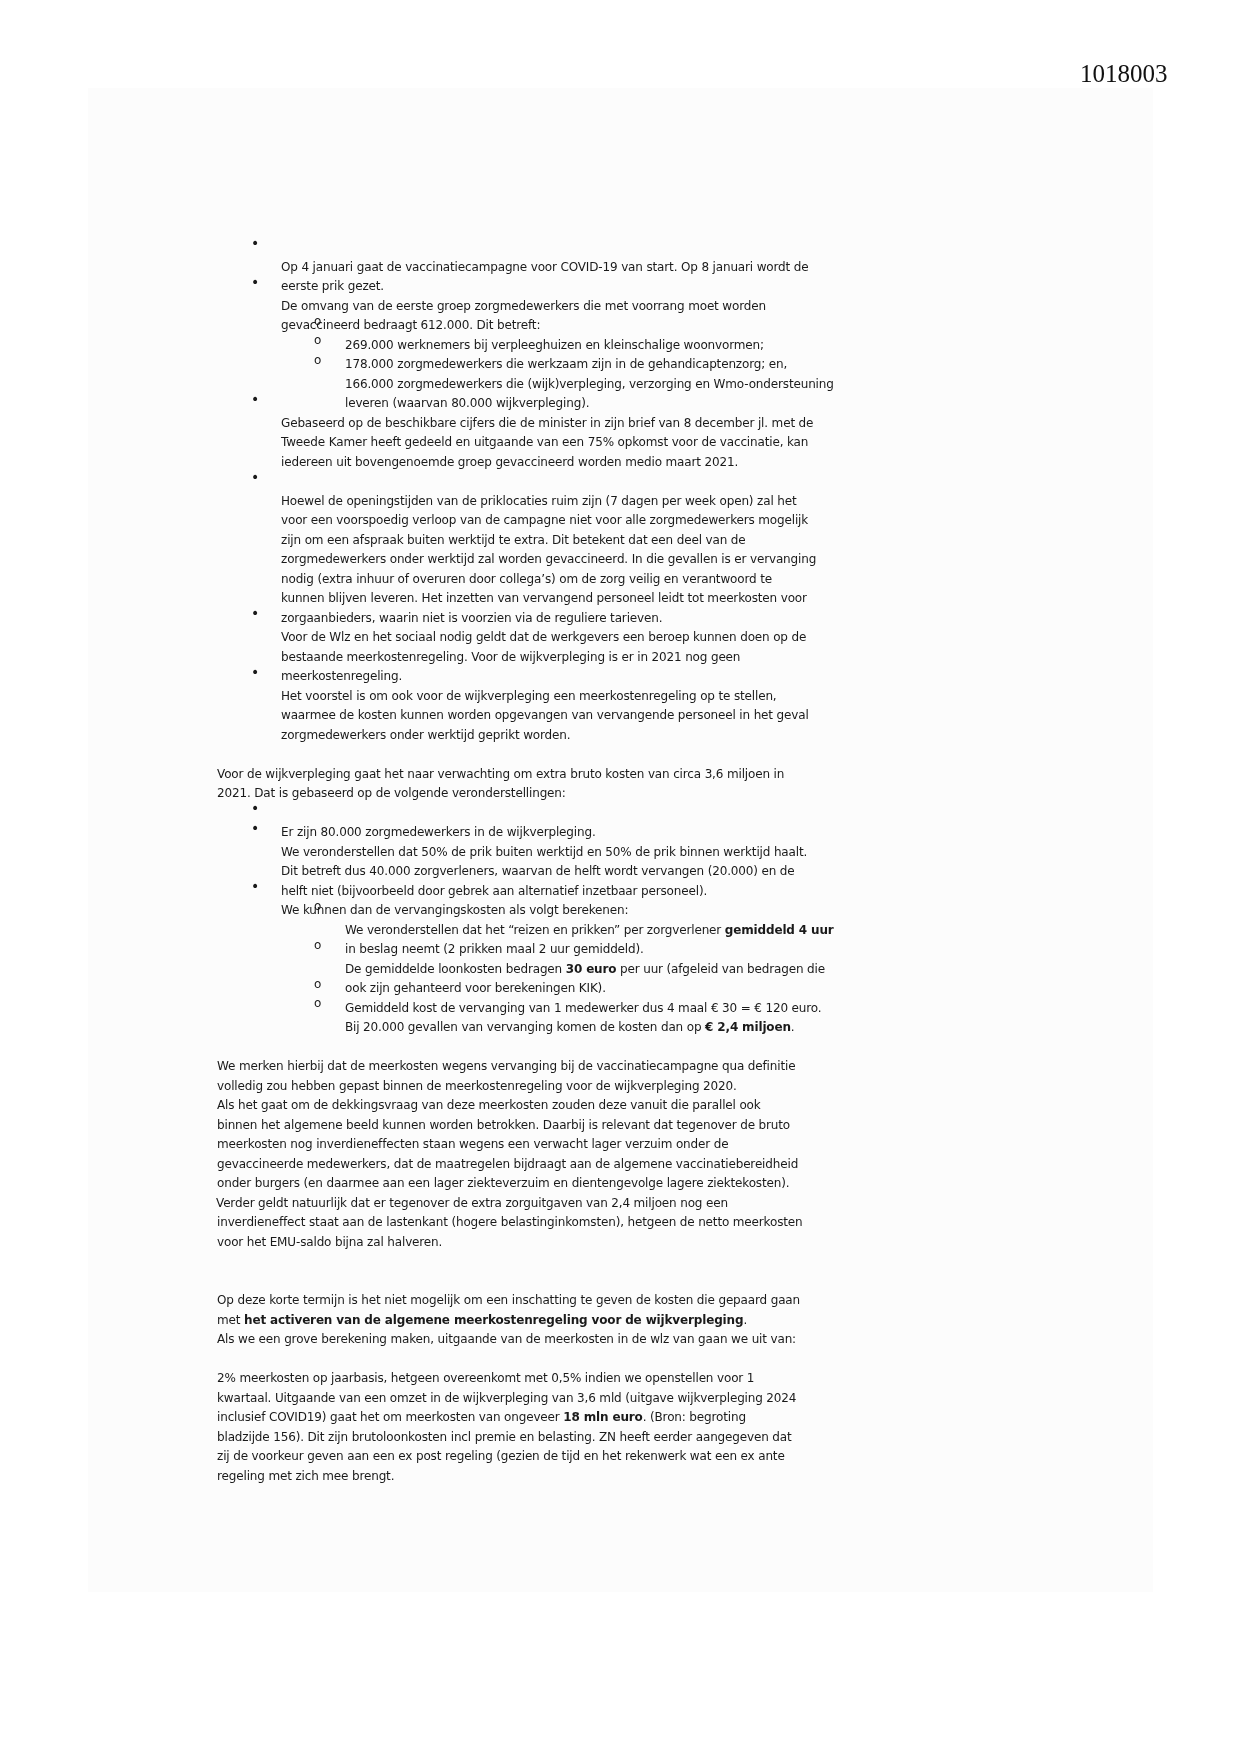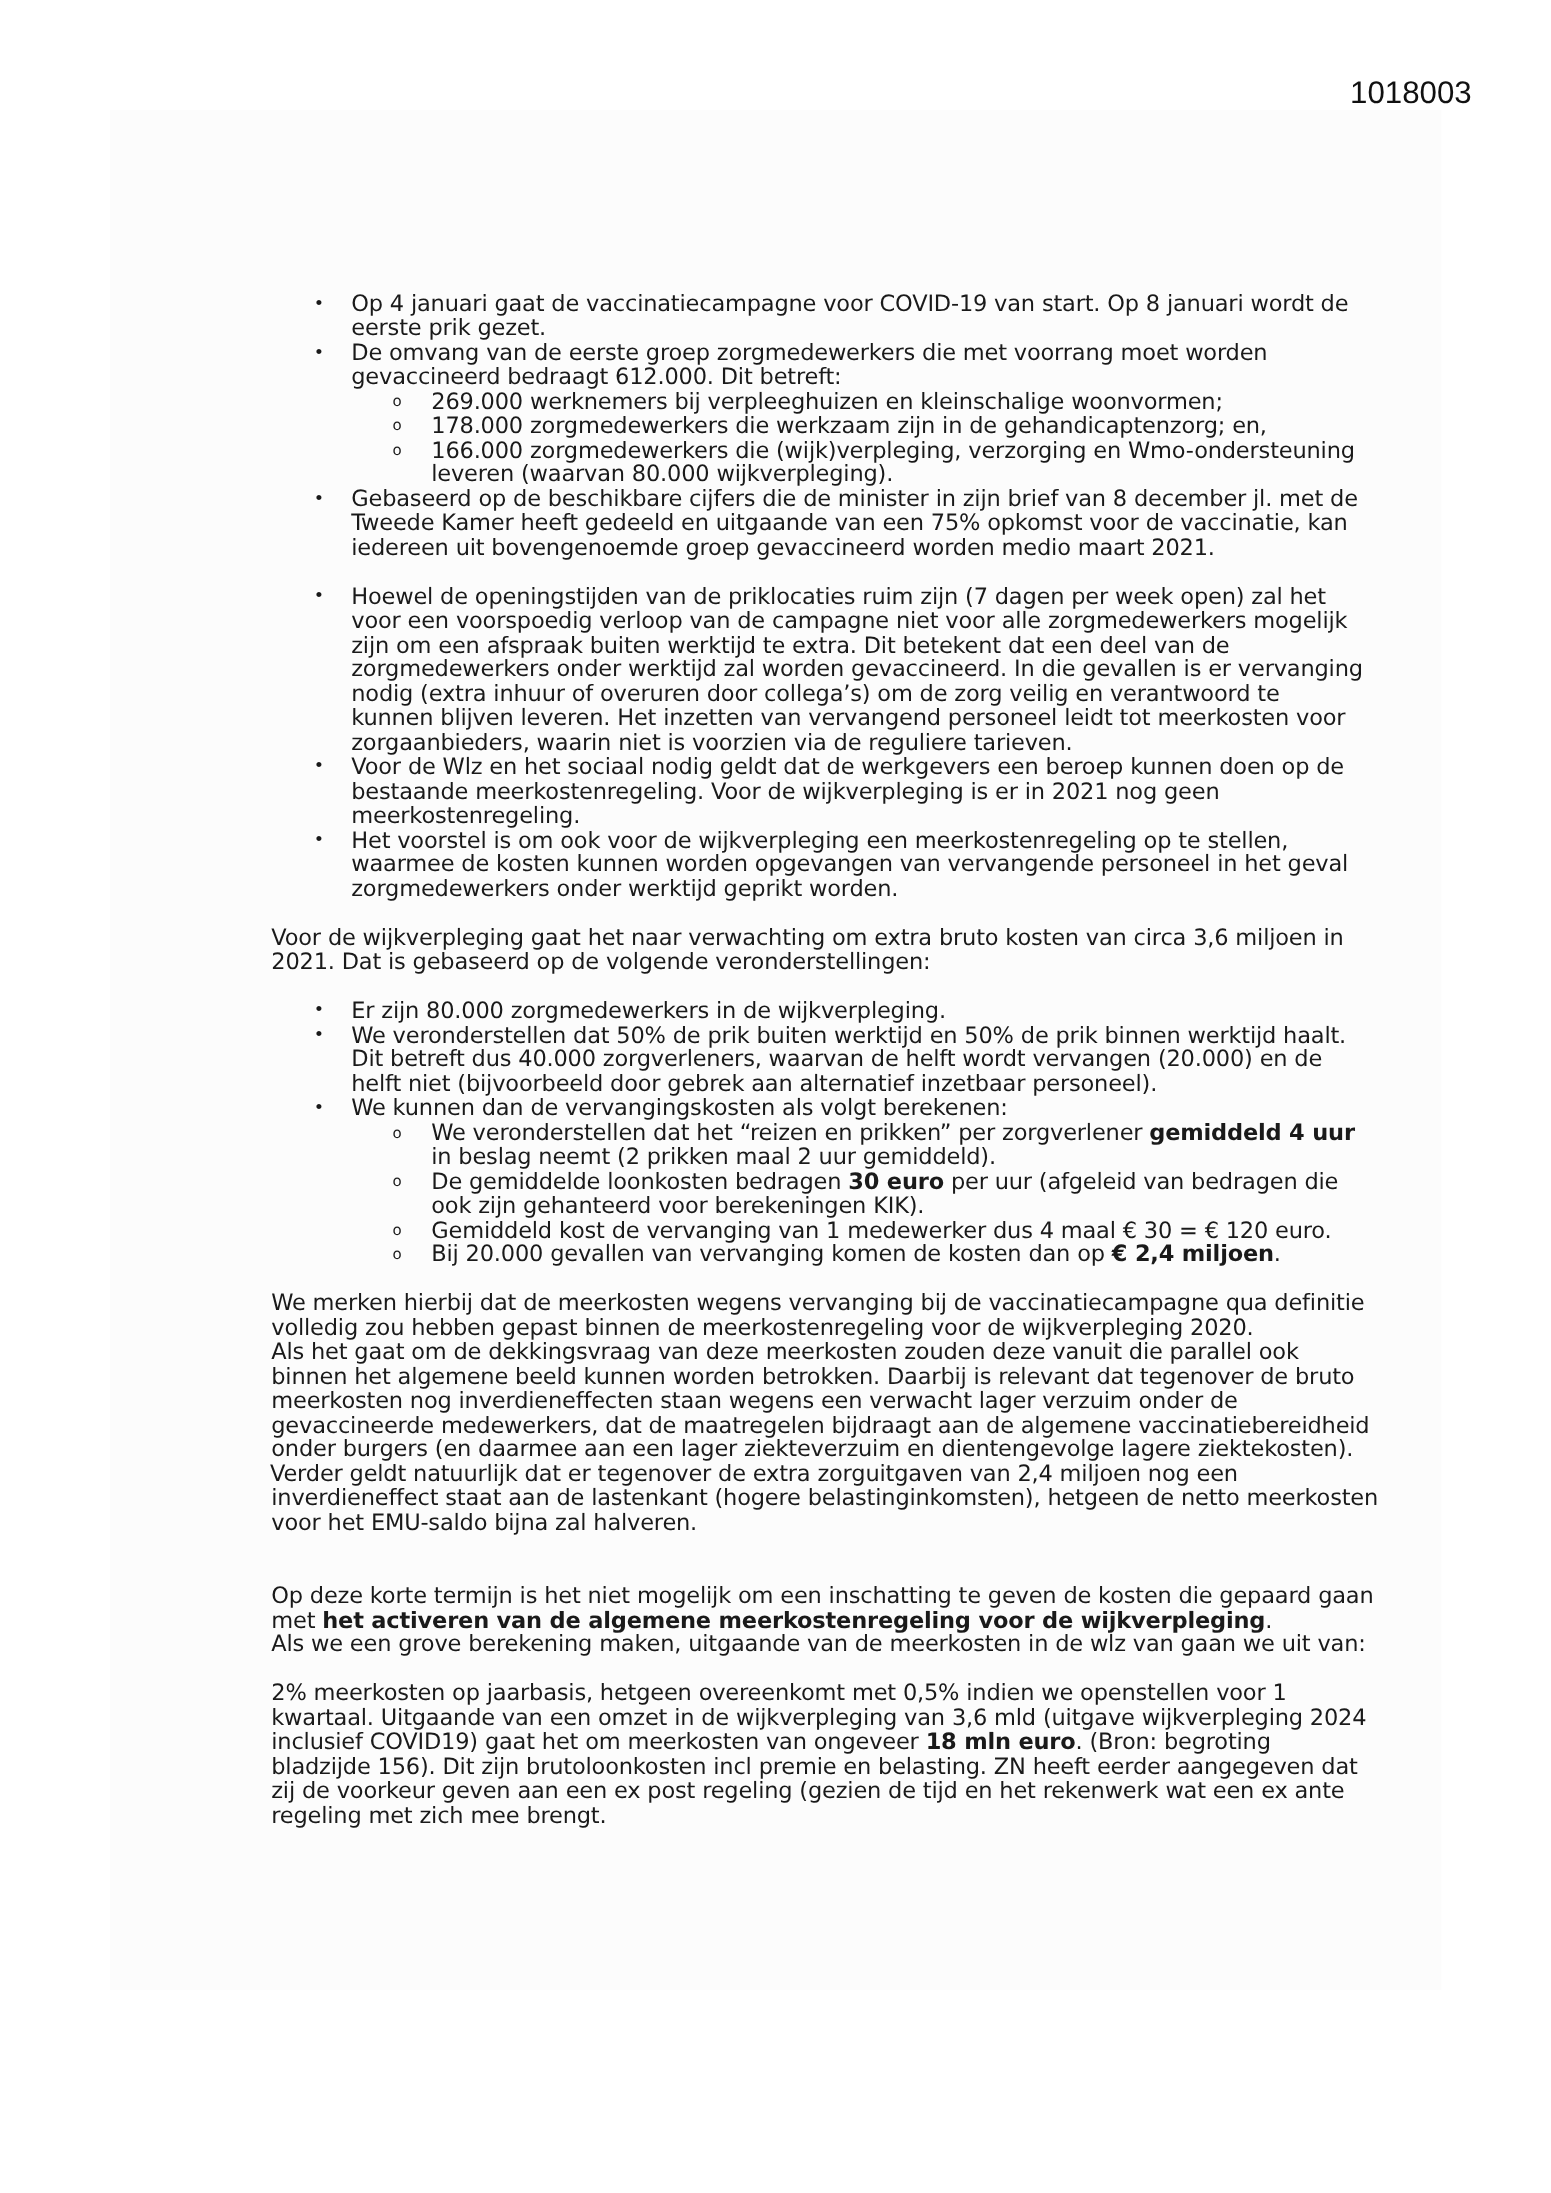--- a/index.html
+++ b/index.html
@@ -2,30 +2,30 @@
 <html><head>
 <meta charset="utf-8">
 <style>
   html, body { margin: 0; padding: 0; }
   body {
     width: 1241px; height: 1754px; background: #ffffff; position: relative;
     font-family: "DejaVu Sans", sans-serif; color: #1a1a1a; overflow: hidden;
   }
   .doc-id {
     position: absolute; top: 60px; left: 1080px;
-    font-family: Liberation Sans, sans-serif; font-size: 25px; color: #111;
+    font-family: Liberation Serif, serif; font-size: 25px; color: #111;
   }
   .page {
     position: absolute; left: 88px; top: 88px; width: 1065px; height: 1504px;
     background: #fcfcfc;
   }
   .content { position: absolute; left: 0; top: 0; width: 1241px; }
   .line {
     position: absolute; white-space: nowrap;
-    font-size: 18px; line-height: 19.5px; letter-spacing: -0.15px;
+    font-size: 12px; line-height: 19.5px; letter-spacing: -0.15px; margin-top: 24px;
   }
   .bullet { position: absolute; font-size: 14px; line-height: 19.5px; }
   .sub { position: absolute; font-size: 12px; line-height: 19.5px; }
   b { font-weight: bold; }
 </style>
 </head>
 <body>
 
 <div class="doc-id">1018003</div>
 <div class="page"></div>

